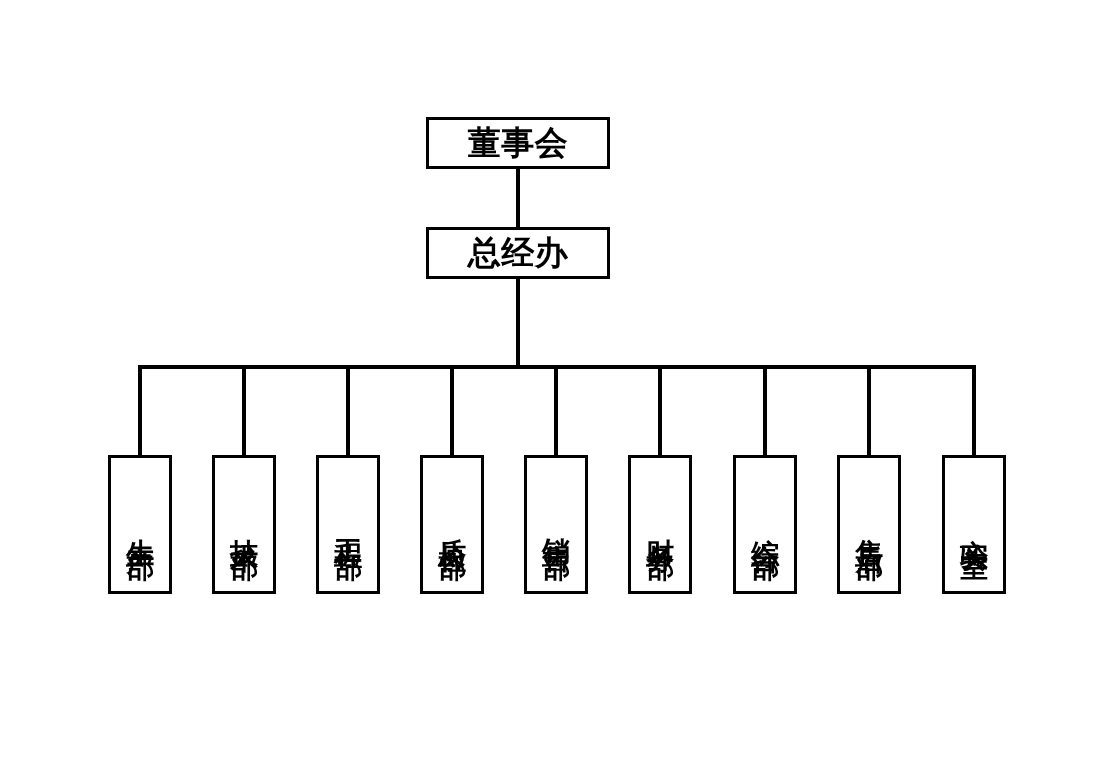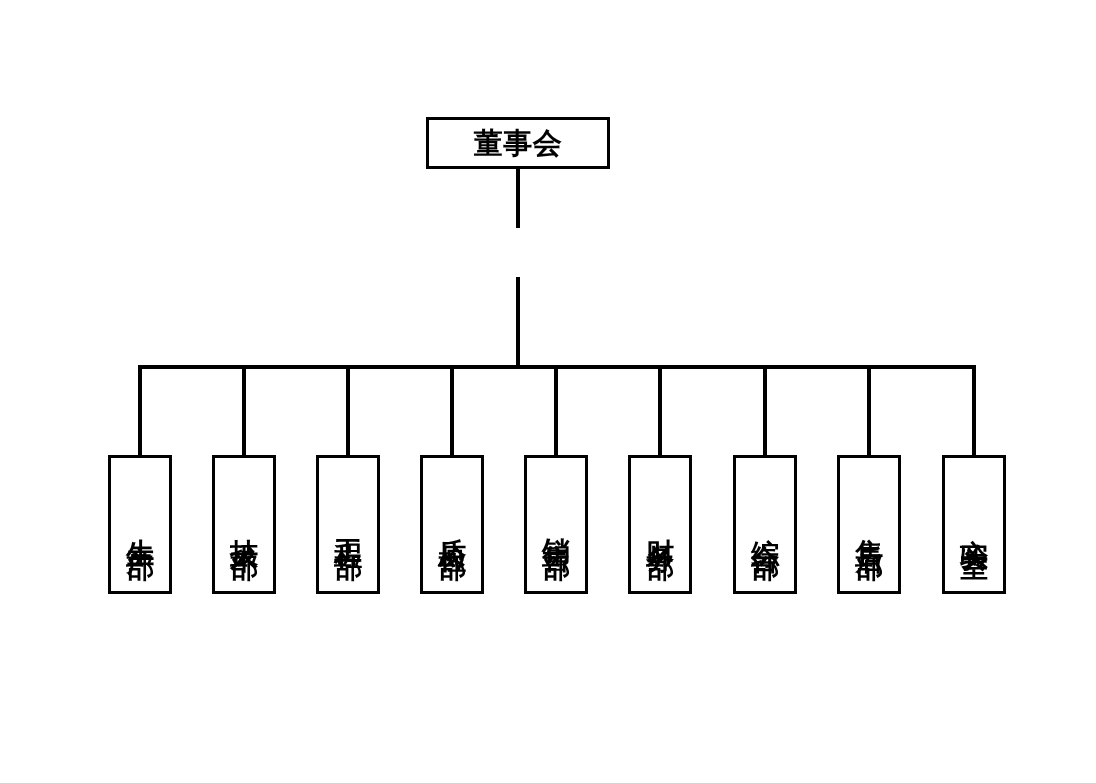--- a/index.html
+++ b/index.html
@@ -42,21 +42,21 @@
     letter-spacing: 0.5px;
   }
 
   
   .node-box.level-top {
     left: 426px;
     width: 184px;
     height: 52px;
   }
   .node-box.level-top .node-label {
-    font-size: 29px;
+    font-size: 33px;
     white-space: nowrap;
   }
 
   #node-board  { top: 117px; }
   #node-gm     { top: 227px; }
 
   
   .node-box.level-dept {
     top: 455px;
     width: 64px;
@@ -97,20 +97,23 @@
   <div class="line v" style="left:554px; top:365px; height:91px;"></div>
   <div class="line v" style="left:658px; top:365px; height:91px;"></div>
   <div class="line v" style="left:763px; top:365px; height:91px;"></div>
   <div class="line v" style="left:867px; top:365px; height:91px;"></div>
   <div class="line v" style="left:972px; top:365px; height:91px;"></div>
 
   <div class="node-box level-top" id="node-board">
     <span class="node-label">董事会</span>
   </div>
 
+  <div class="node-box level-top" id="node-gm">
+    <span class="node-label">总经办</span>
+  </div>
 
   <div class="node-box level-dept" style="left:108px;">
     <span class="node-label">生产部</span>
   </div>
 
   <div class="node-box level-dept" style="left:212px;">
     <span class="node-label">技术部</span>
   </div>
 
   <div class="node-box level-dept" style="left:316px;">

